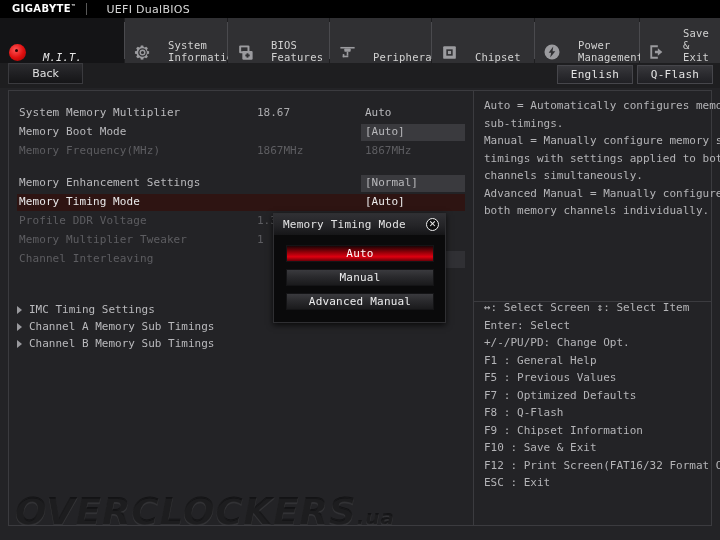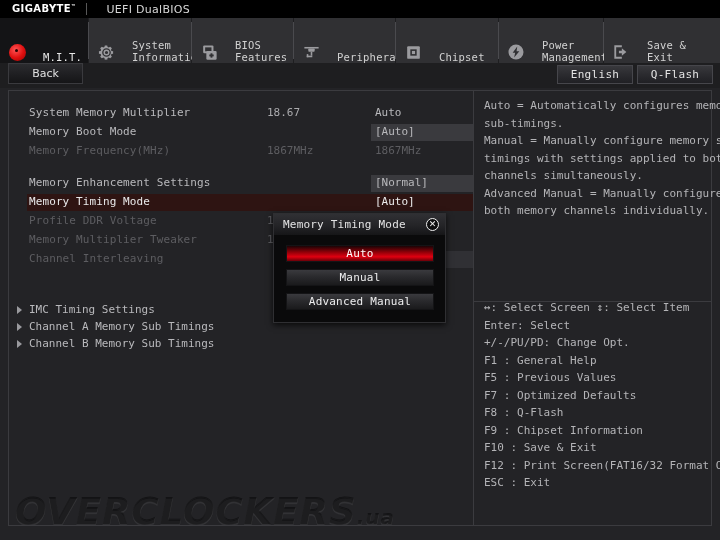--- a/index.html
+++ b/index.html
@@ -176,21 +176,21 @@
   }
   .right-pane {
     position: absolute;
     left: 465px; top: 0;
     width: 238px; height: 434px;
   }
 
   
   .row {
     position: absolute;
-    left: 10px;
+    left: 0;
     width: 464px;
     height: 17px;
     display: block;
   }
   .row-hl {
     position: absolute;
     left: 8px;
     top: 0;
     width: 344px;
     height: 17px;
@@ -375,21 +375,21 @@
 <div id="screen">
 
   <div class="brandbar">
     <div class="brand-logo"><span>GIGABYTE</span><span class="tm">™</span></div>
     <div class="brand-sep"></div>
     <div class="brand-sub">UEFI DualBIOS</div>
   </div>
 
   <div class="tabstrip">
 
-    <div class="tab active" style="width:88px;">
+    <div class="tab active" style="width:124px;font-style:italic;">
       <div class="tab-icon">
           <div class="red-dot"></div>
         </div>
       <div class="tab-label" style="margin-top:10px;">M.I.T.</div>
     </div>
 
     <div class="tab-sep"></div>
     <div class="tab inactive" style="width:102px;">
       <div class="tab-icon">
         <svg width="19" height="19" viewBox="0 0 24 24">

